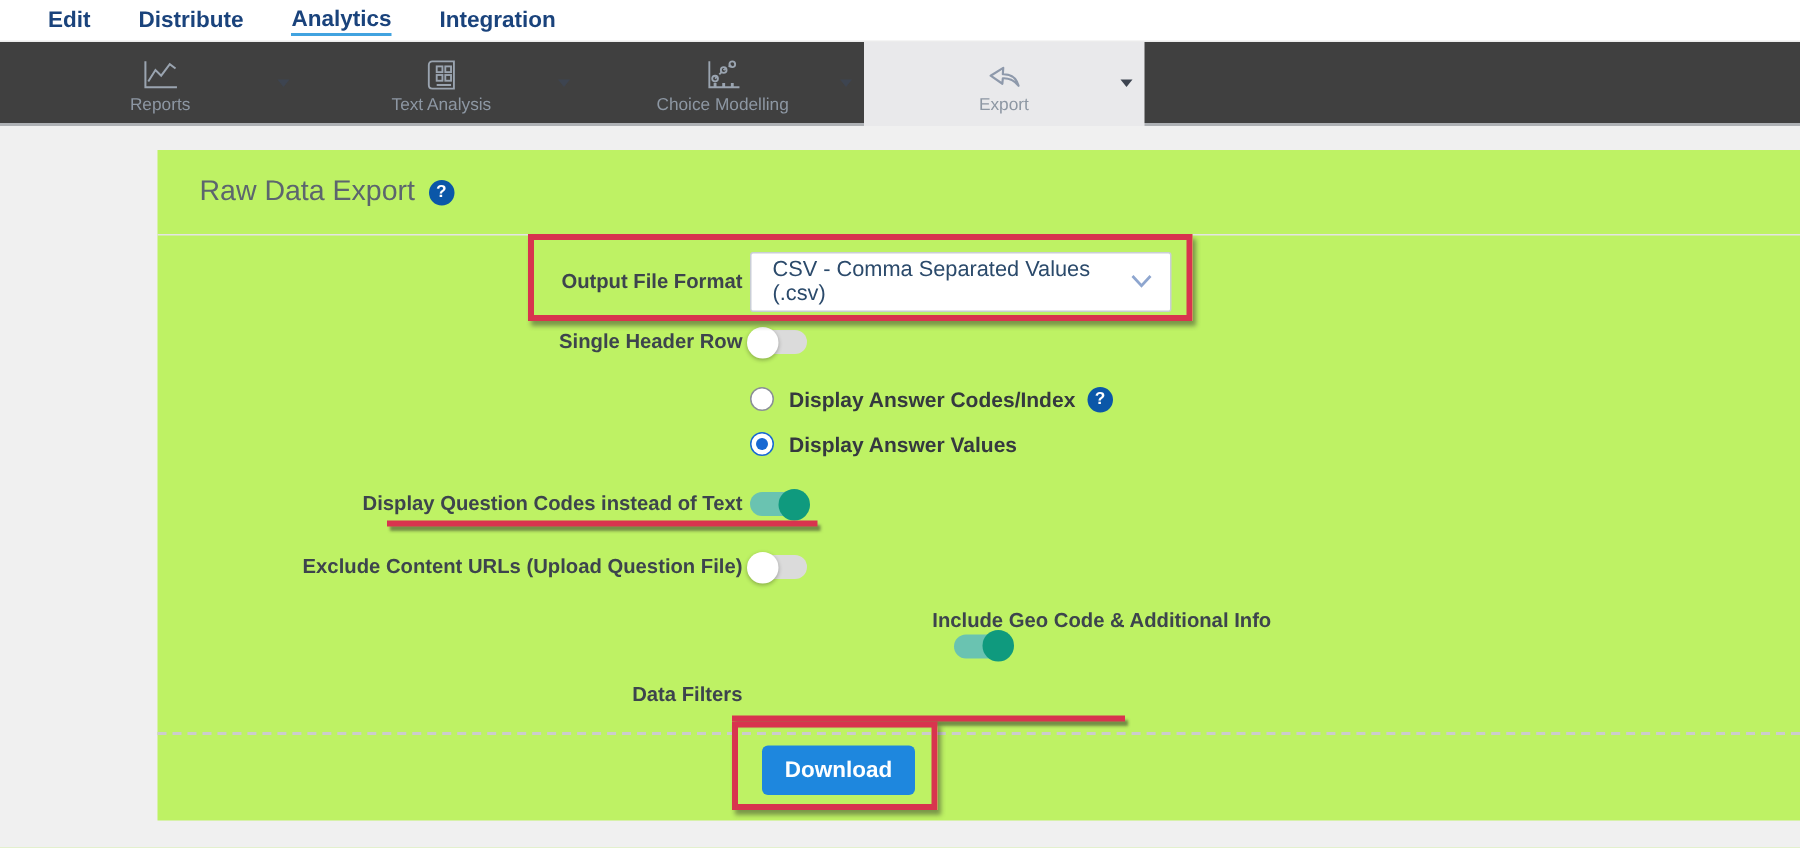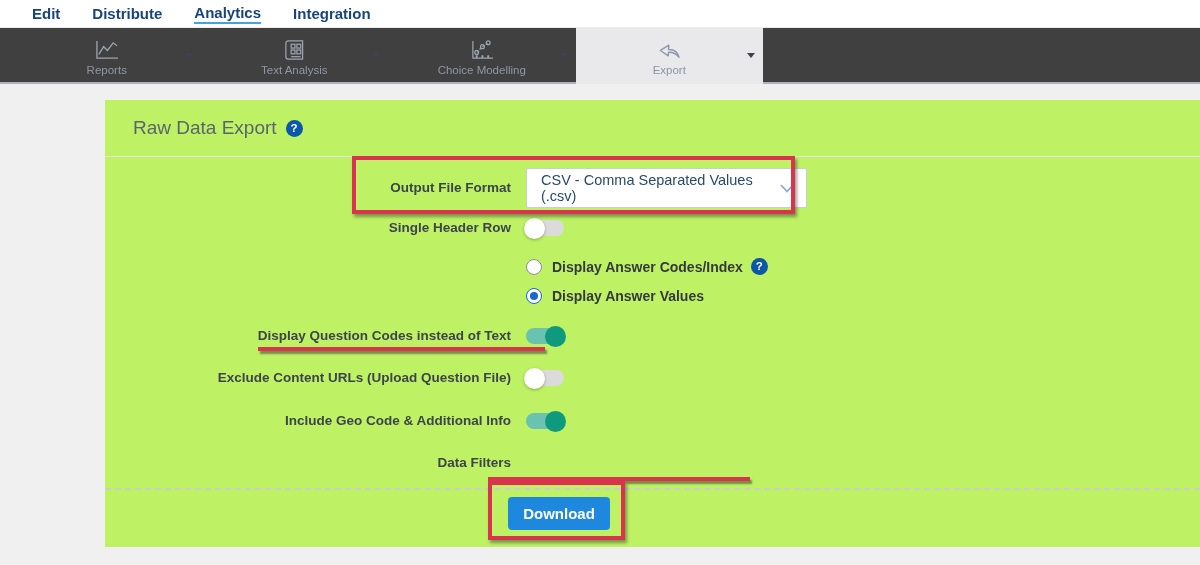--- a/index.html
+++ b/index.html
@@ -23,23 +23,23 @@
   .tb-icon svg { display:block; }
 
   
   .panel { position:absolute; left:105px; top:100px; width:1095px; height:447px; background:#bef264; }
   .panel-header { height:57px; border-bottom:1px solid #e4e4e4; display:flex; align-items:center; gap:9px; padding-left:28px; }
   .page-title { font-size:19px; color:#5c656e; }
 
   .help { width:17px; height:17px; border-radius:50%; background:#0b57a8; color:#fff; font-size:11.5px;
           font-weight:bold; display:inline-flex; align-items:center; justify-content:center; flex:0 0 auto; cursor:pointer; }
 
-  .row { position:absolute; left:16px; right:0; display:flex; align-items:center; }
+  .row { position:absolute; left:0; right:0; display:flex; align-items:center; }
   .lbl { width:390px; text-align:right; font-weight:bold; font-size:13.5px; color:#3d444d; line-height:1.25; }
-  .ctl { margin-left:15px; display:flex; align-items:flex-end; }
+  .ctl { margin-left:5px; display:flex; align-items:flex-start; }
 
   
   .select { width:281px; height:40px; border:1px solid #c9ced6; border-radius:2px; background:#fff;
             display:flex; align-items:center; justify-content:space-between; padding:0 12px 0 14px; cursor:pointer; }
   .select-value { font-size:14.5px; color:#2b4a6b; }
 
   
   .toggle { position:relative; width:38px; height:16px; border-radius:8px; cursor:pointer; }
   .toggle .knob { position:absolute; top:-2.5px; width:21px; height:21px; border-radius:50%; }
   .toggle.off { background:#dbdbdb; }
@@ -210,21 +210,21 @@
 
   <div class="row" style="top:263px; height:30px;">
     <div class="lbl">Exclude Content URLs (Upload Question File)</div>
     <div class="ctl">
       <span class="toggle off">
           <span class="knob"></span>
         </span>
     </div>
   </div>
 
-  <div class="row" style="top:306px; height:30px;">
+  <div class="row" style="top:306px; height:30px;flex-direction:column;">
     <div class="lbl">Include Geo Code &amp; Additional Info</div>
     <div class="ctl">
       <span class="toggle on">
           <span class="knob"></span>
         </span>
     </div>
   </div>
 
   <div class="row" style="top:348px; height:30px;">
     <div class="lbl">Data Filters</div>

